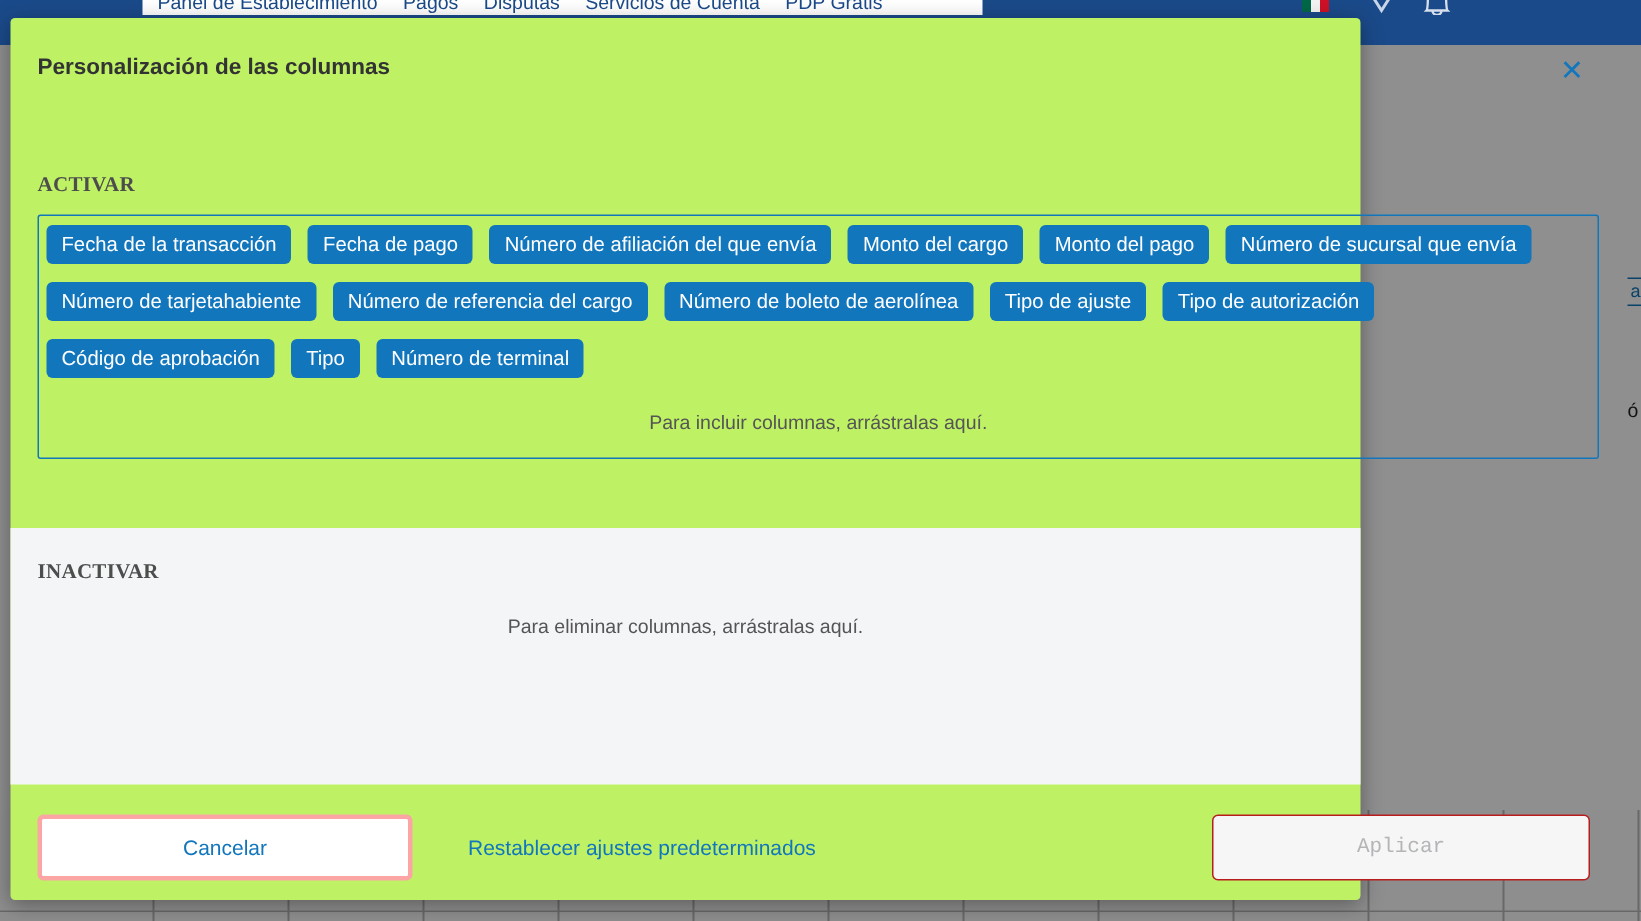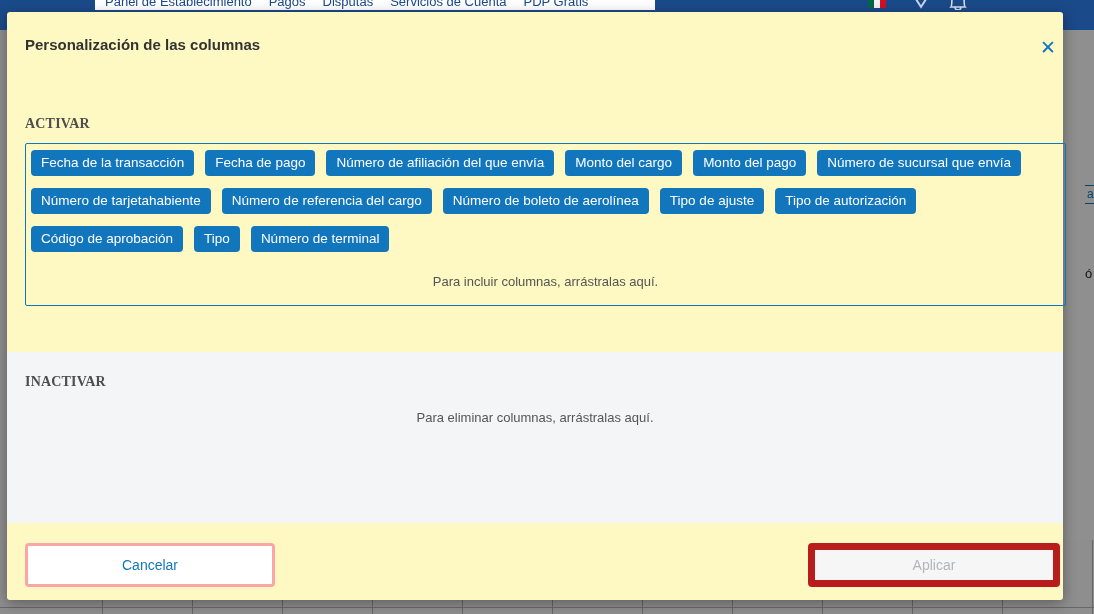--- a/index.html
+++ b/index.html
@@ -44,22 +44,22 @@
   .frag-text {
     position:absolute; left:1085px; top:266px; width:9px; overflow:hidden;
     color:#222; font-size:13px;
   }
 
   
   .backdrop { position:absolute; left:0; right:0; top:30px; bottom:0; background:rgba(0,0,0,0.44); z-index:1; }
 
   
   .modal {
-    position:absolute; left:7px; top:12px; width:1056px; height:588px;
-    background:#fef9c3; z-index:2; border-radius:3px; box-shadow:0 3px 14px rgba(0,0,0,0.35);
+    position:absolute; left:7px; top:12px; width:900px; height:588px;
+    background:#bef264; z-index:2; border-radius:3px; box-shadow:0 3px 14px rgba(0,0,0,0.35);
   }
   .modal-title { position:absolute; left:18px; top:24px; font-size:15px; font-weight:bold; color:#333; }
   .modal-close {
     position:absolute; left:1026px; top:20px; width:30px; height:30px;
     display:flex; align-items:center; justify-content:center;
     color:#1276bd; font-size:19px; font-weight:300; cursor:pointer; background:none; border:none;
     font-family:"Liberation Sans", sans-serif;
   }
   .modal-desc { position:absolute; left:18px; top:66px; font-size:13.5px; color:#333; }
 
@@ -89,22 +89,22 @@
     background:#fff; border:3px solid #fca5a5; border-radius:4px;
     color:#1276bd; font-size:14px; cursor:pointer; font-family:"Liberation Sans", sans-serif;
   }
   .link-reset {
     position:absolute; left:305px; top:531px; height:44px; line-height:44px;
     color:#1276bd; font-size:14px; cursor:pointer; background:none; border:none;
     font-family:"Liberation Sans", sans-serif;
   }
   .btn-apply {
     position:absolute; left:801px; top:531px; width:252px; height:44px;
-    background:#f6f6f7; border:7px solid #b91c1c; border-radius:4px;
-    color:#b3b5b7; font-size:14px; font-family:Liberation Sans, sans-serif;
+    background:#f6f6f7; border:1px solid #b91c1c; border-radius:4px;
+    color:#b3b5b7; font-size:14px; font-family:Liberation Mono, monospace;
   }
 </style>
 </head>
 <body>
 
 <div class="page-behind">
   <div class="header-behind"></div>
 
   <div class="nav-strip">
     <div class="nav-items">
@@ -187,15 +187,16 @@
       </div>
     <div class="zone-hint">Para incluir columnas, arrástralas aquí.</div>
   </div>
 
   <div class="inactive-section">
     <div class="section-label label-inactive">INACTIVAR</div>
     <div class="inactive-hint">Para eliminar columnas, arrástralas aquí.</div>
   </div>
 
   <button class="btn-cancel">Cancelar</button>
+  <button class="link-reset">Restablecer ajustes predeterminados</button>
   <button class="btn-apply" disabled="">Aplicar</button>
 
 </div>
 
 </body></html>

